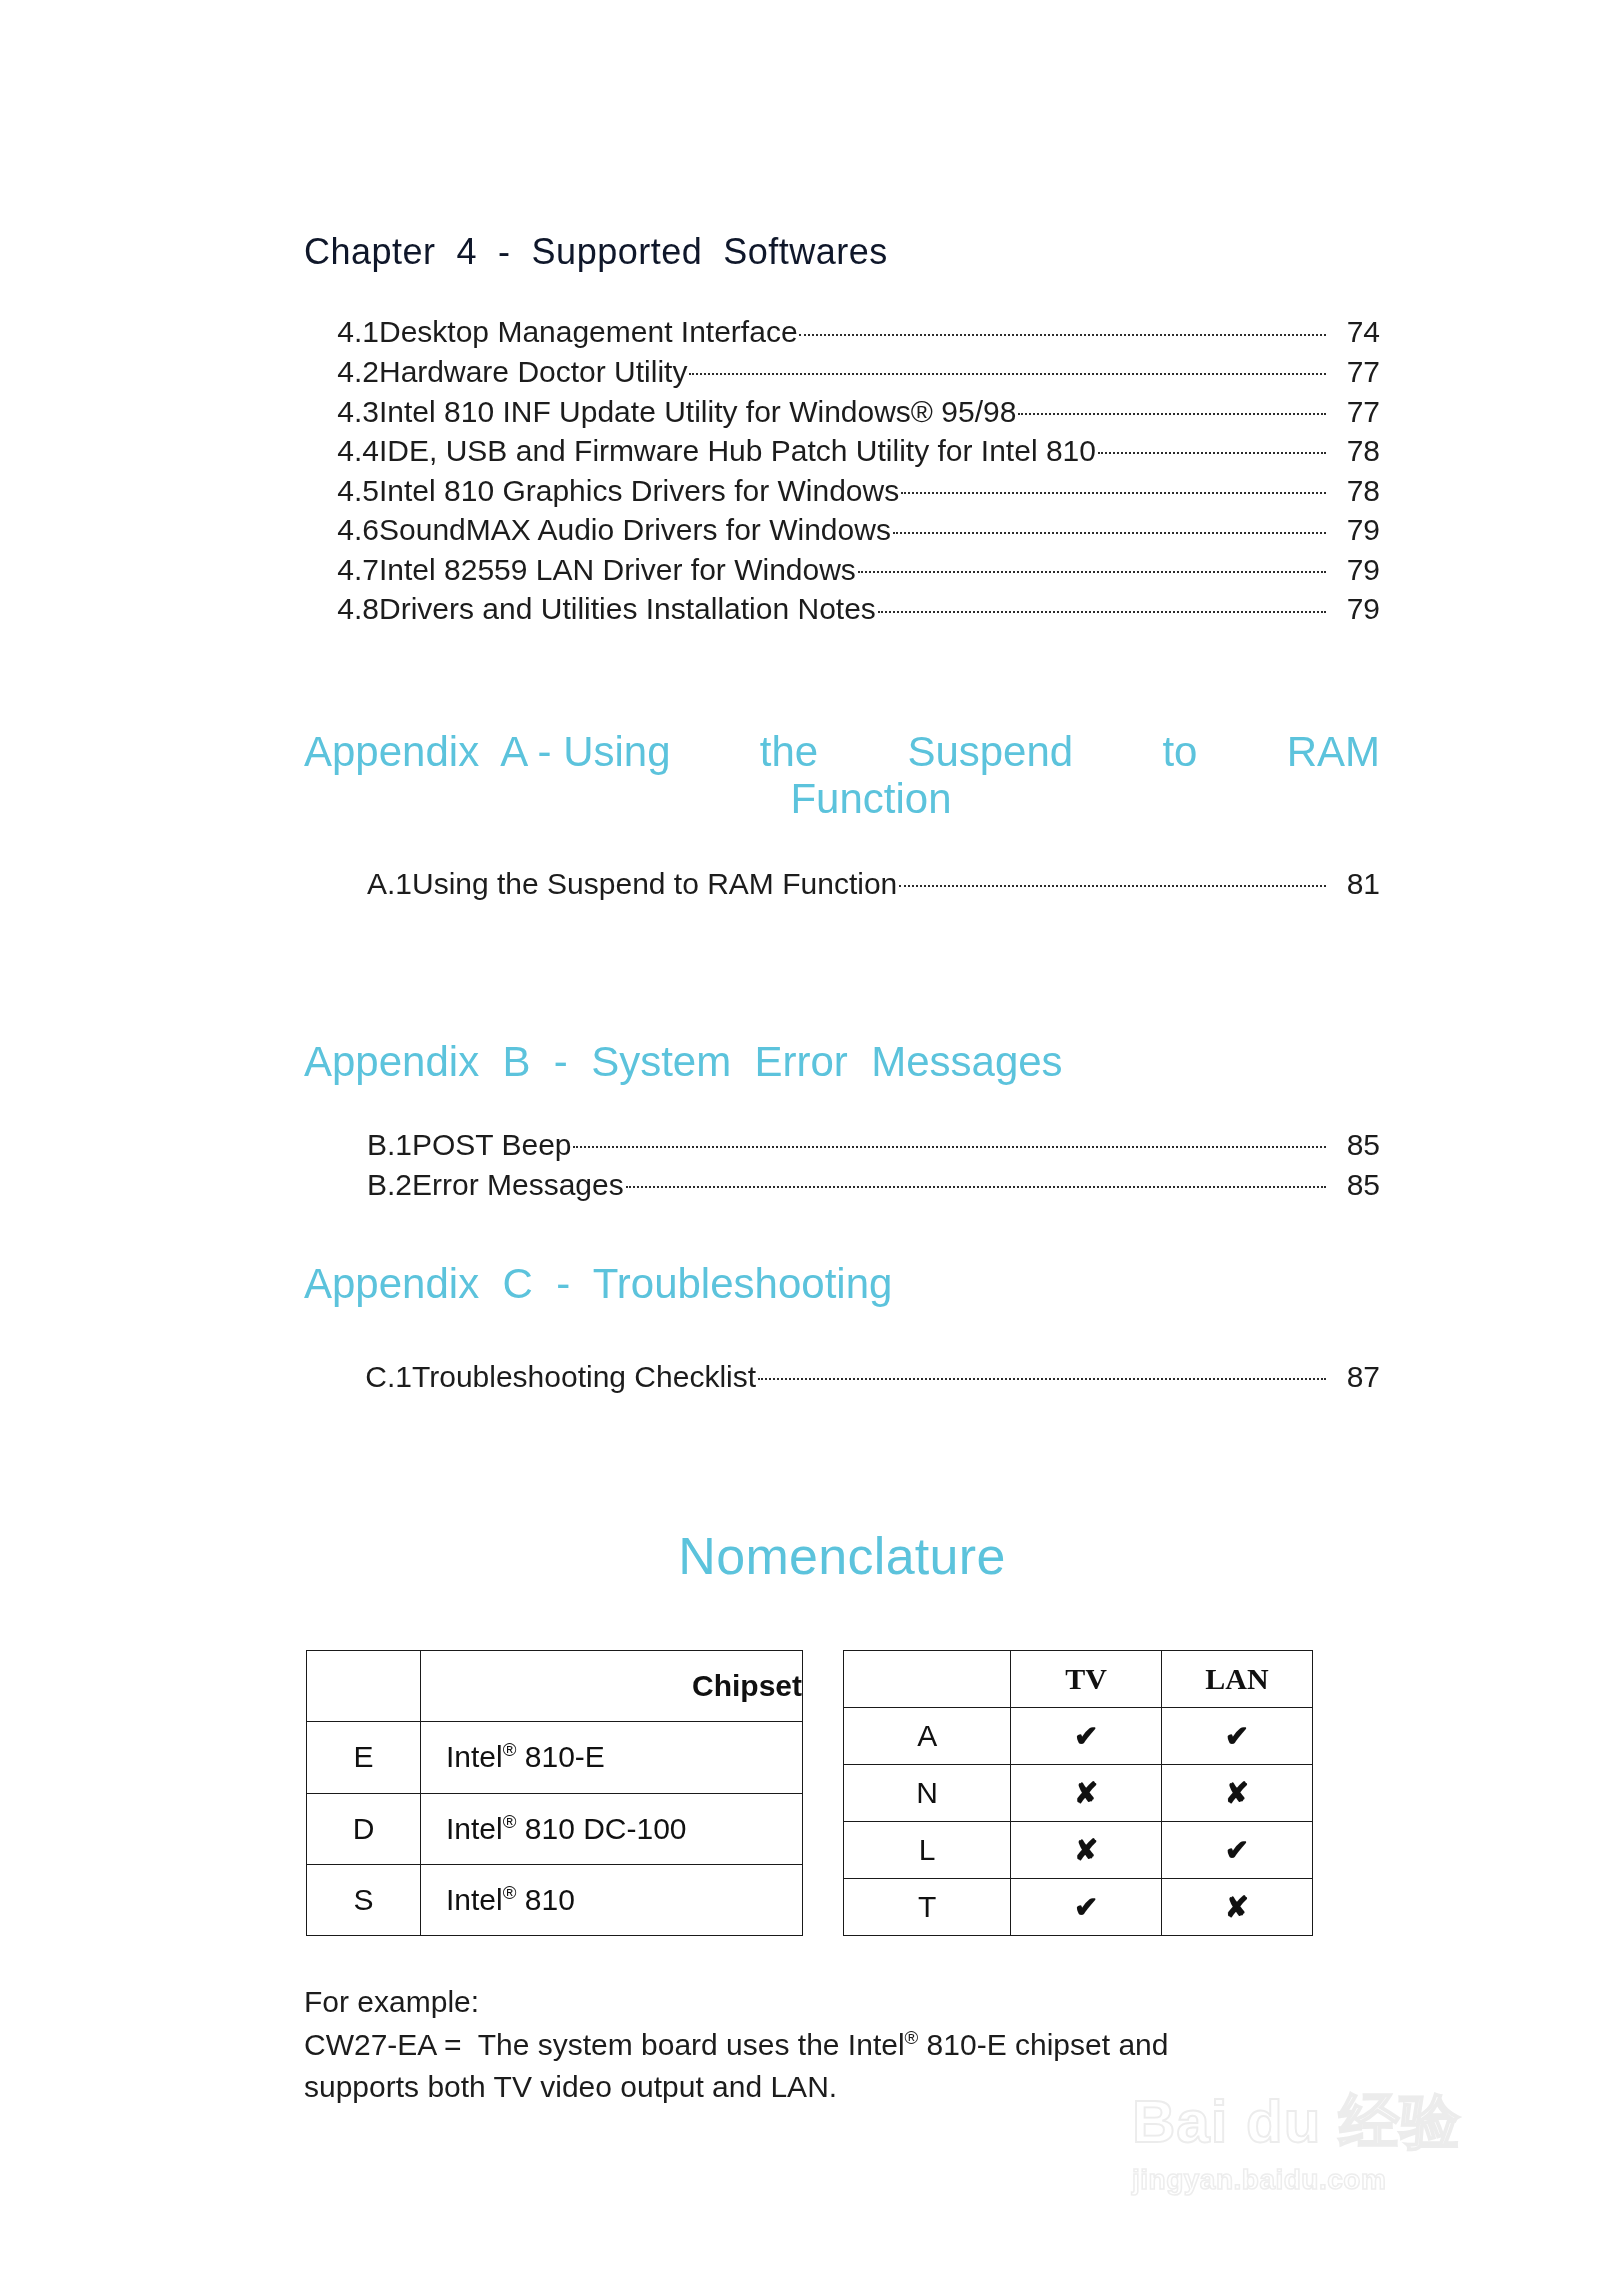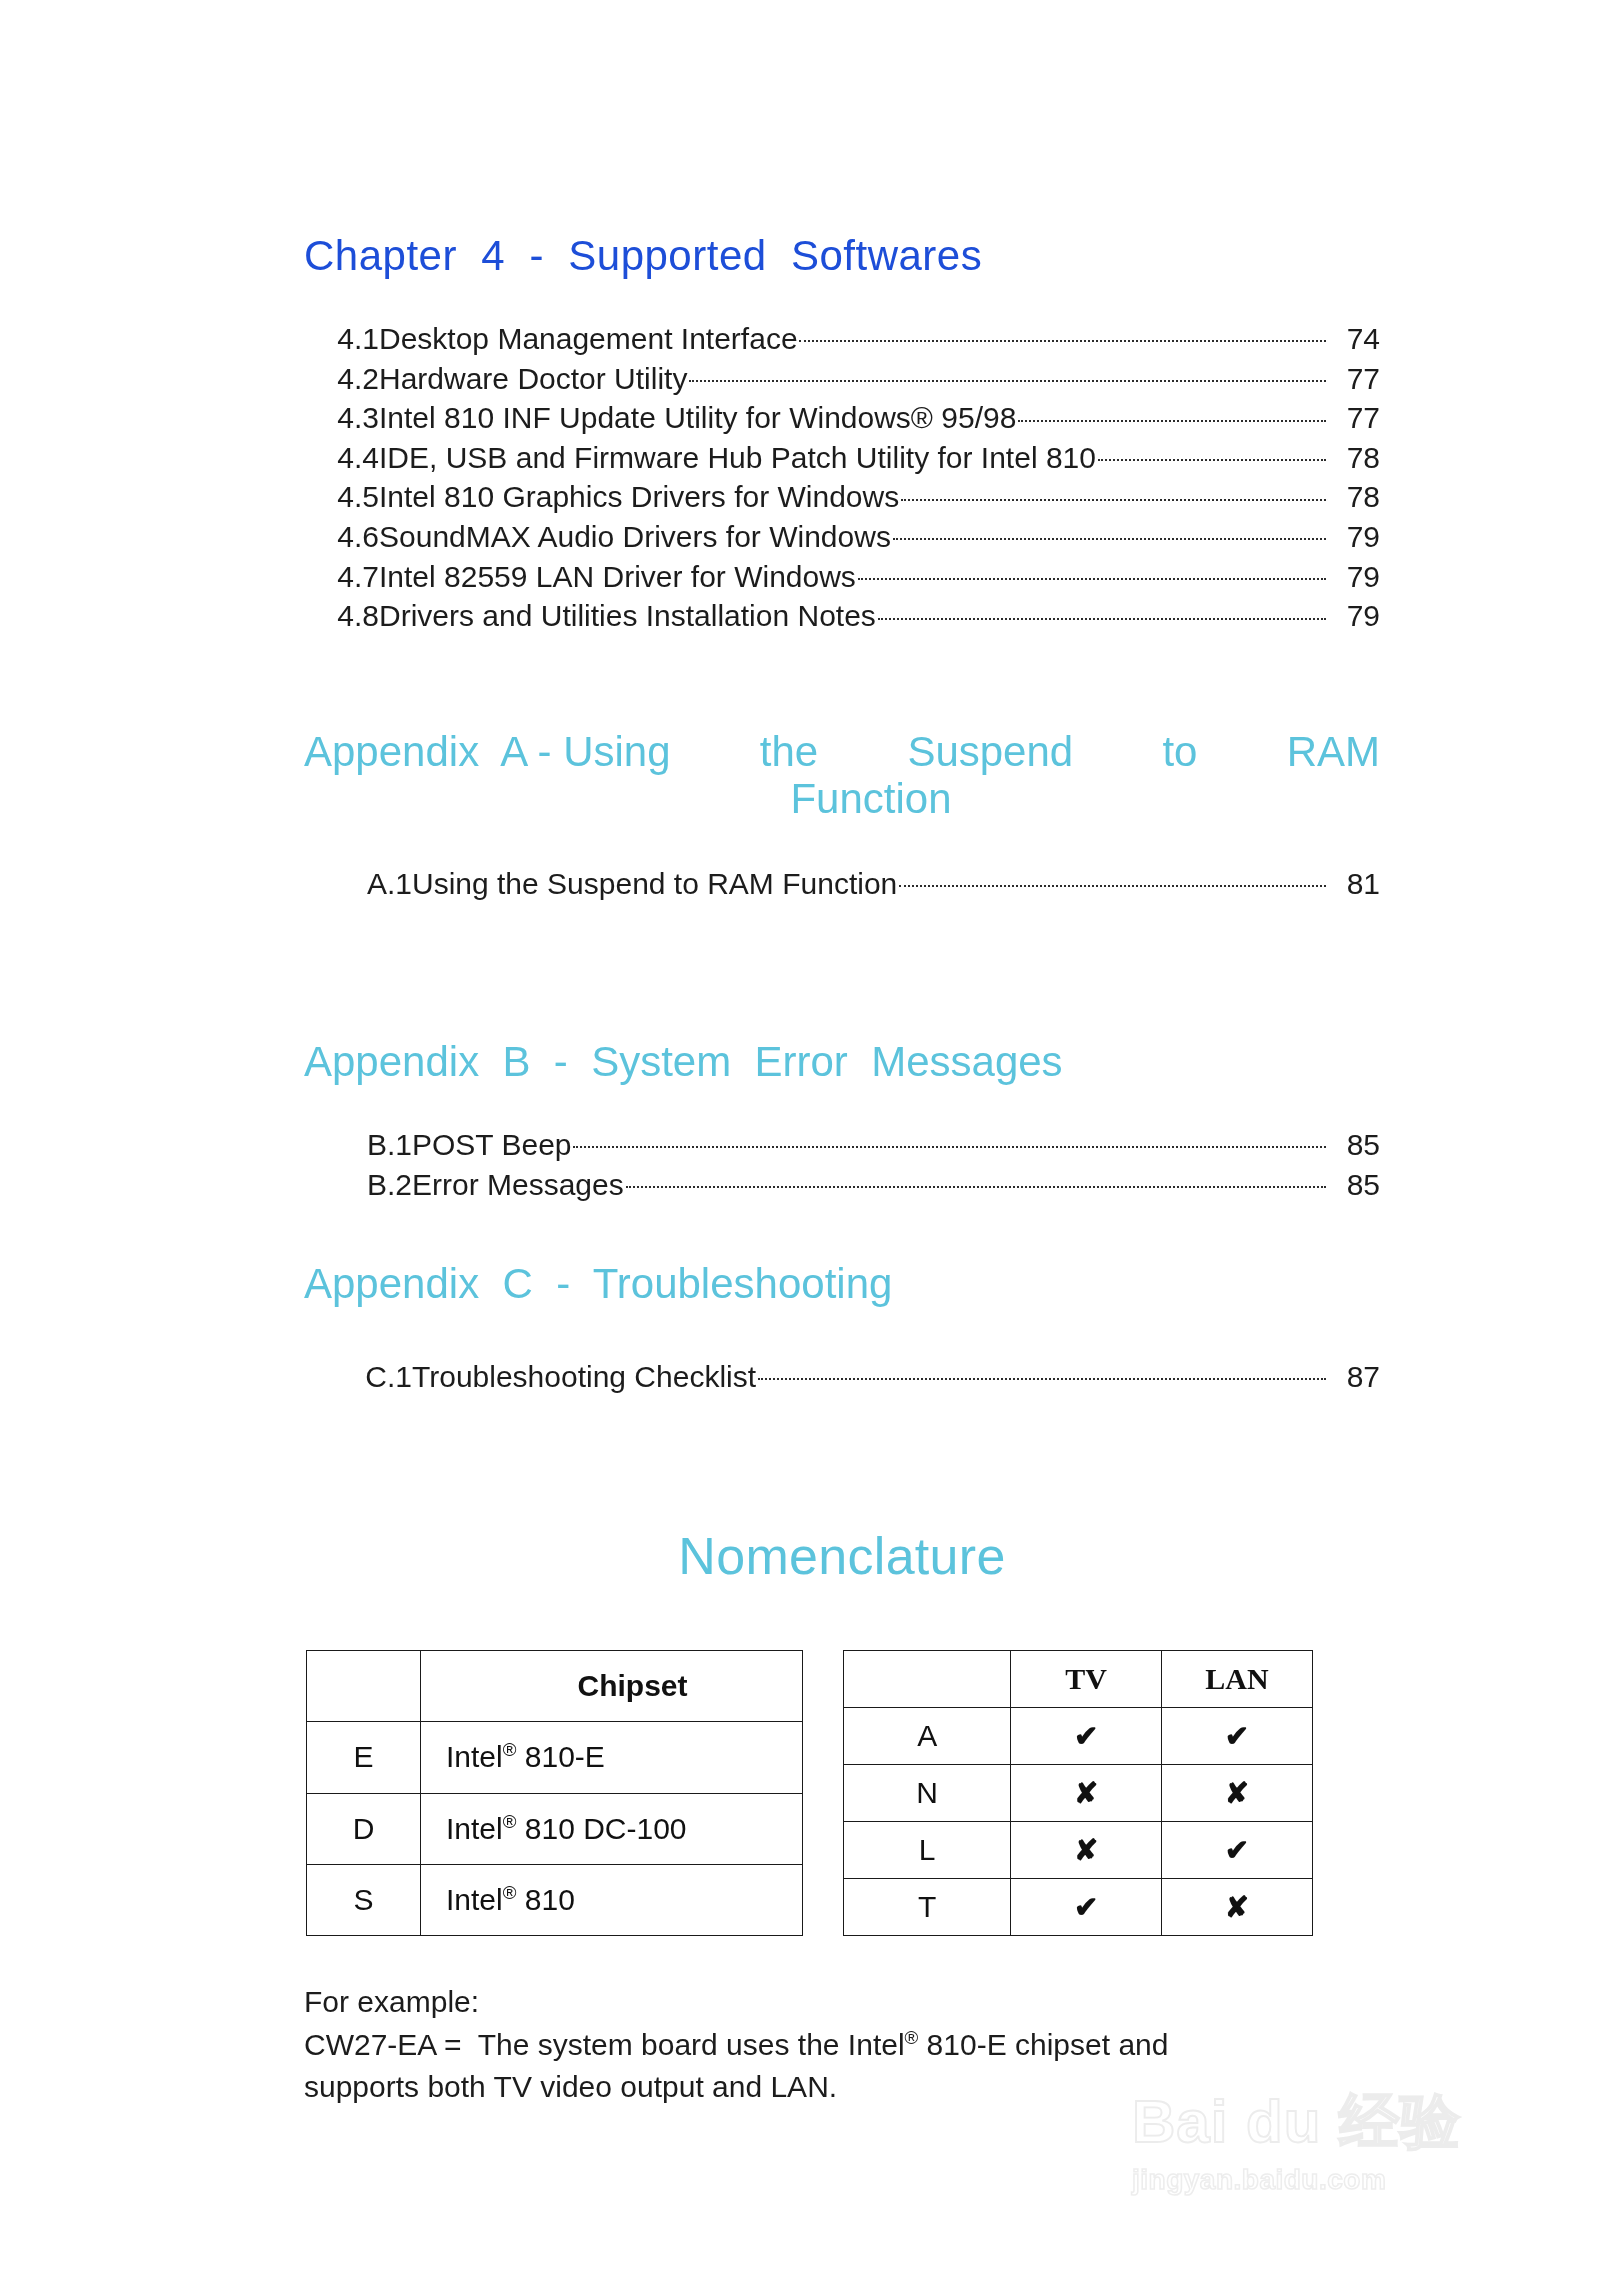--- a/index.html
+++ b/index.html
@@ -22,22 +22,22 @@
   
   .content {
     position: absolute;
     left: 304px;
     top: 0;
     width: 1076px;
   }
 
   
   .chapter-heading {
-    color: #1d4ed8;
-    font-size: 42px;
+    color: #0f172a;
+    font-size: 36px;
     font-weight: 400;
     letter-spacing: 0.5px;
     font-stretch: condensed;
     line-height: 1.12;
     margin: 0;
     white-space: pre;
   }
   .appendix-heading {
     color: #5cc3dc;
     font-size: 42px;
@@ -124,21 +124,21 @@
   table.nomen td, table.nomen th {
     border: 1.9px solid #1a1a1a;
     font-weight: 400;
     padding: 0;
     height: 56px;
     vertical-align: middle;
   }
   #chipset-table { width: 497px; }
   #chipset-table td.key { width: 113px; text-align: center; }
   #chipset-table td.val { text-align: left; padding-left: 25px; }
-  #chipset-table td.hdr  { text-align: center; padding-left: 42px; font-weight: 700; }
+  #chipset-table td.hdr  { text-align: right; padding-left: 42px; font-weight: 700; }
 
   #feature-table { width: 470px; }
   #feature-table td { text-align: center; }
   #feature-table td.key { width: 168px; }
   #feature-table td.col { width: 151px; font-family: Liberation Serif, serif; }
   #feature-table td.hdr { font-weight: 700; }
   .mark-yes { font-size: 29px; font-weight: 700; }
   .mark-no  { font-size: 29px; font-weight: 700; }
 
   

